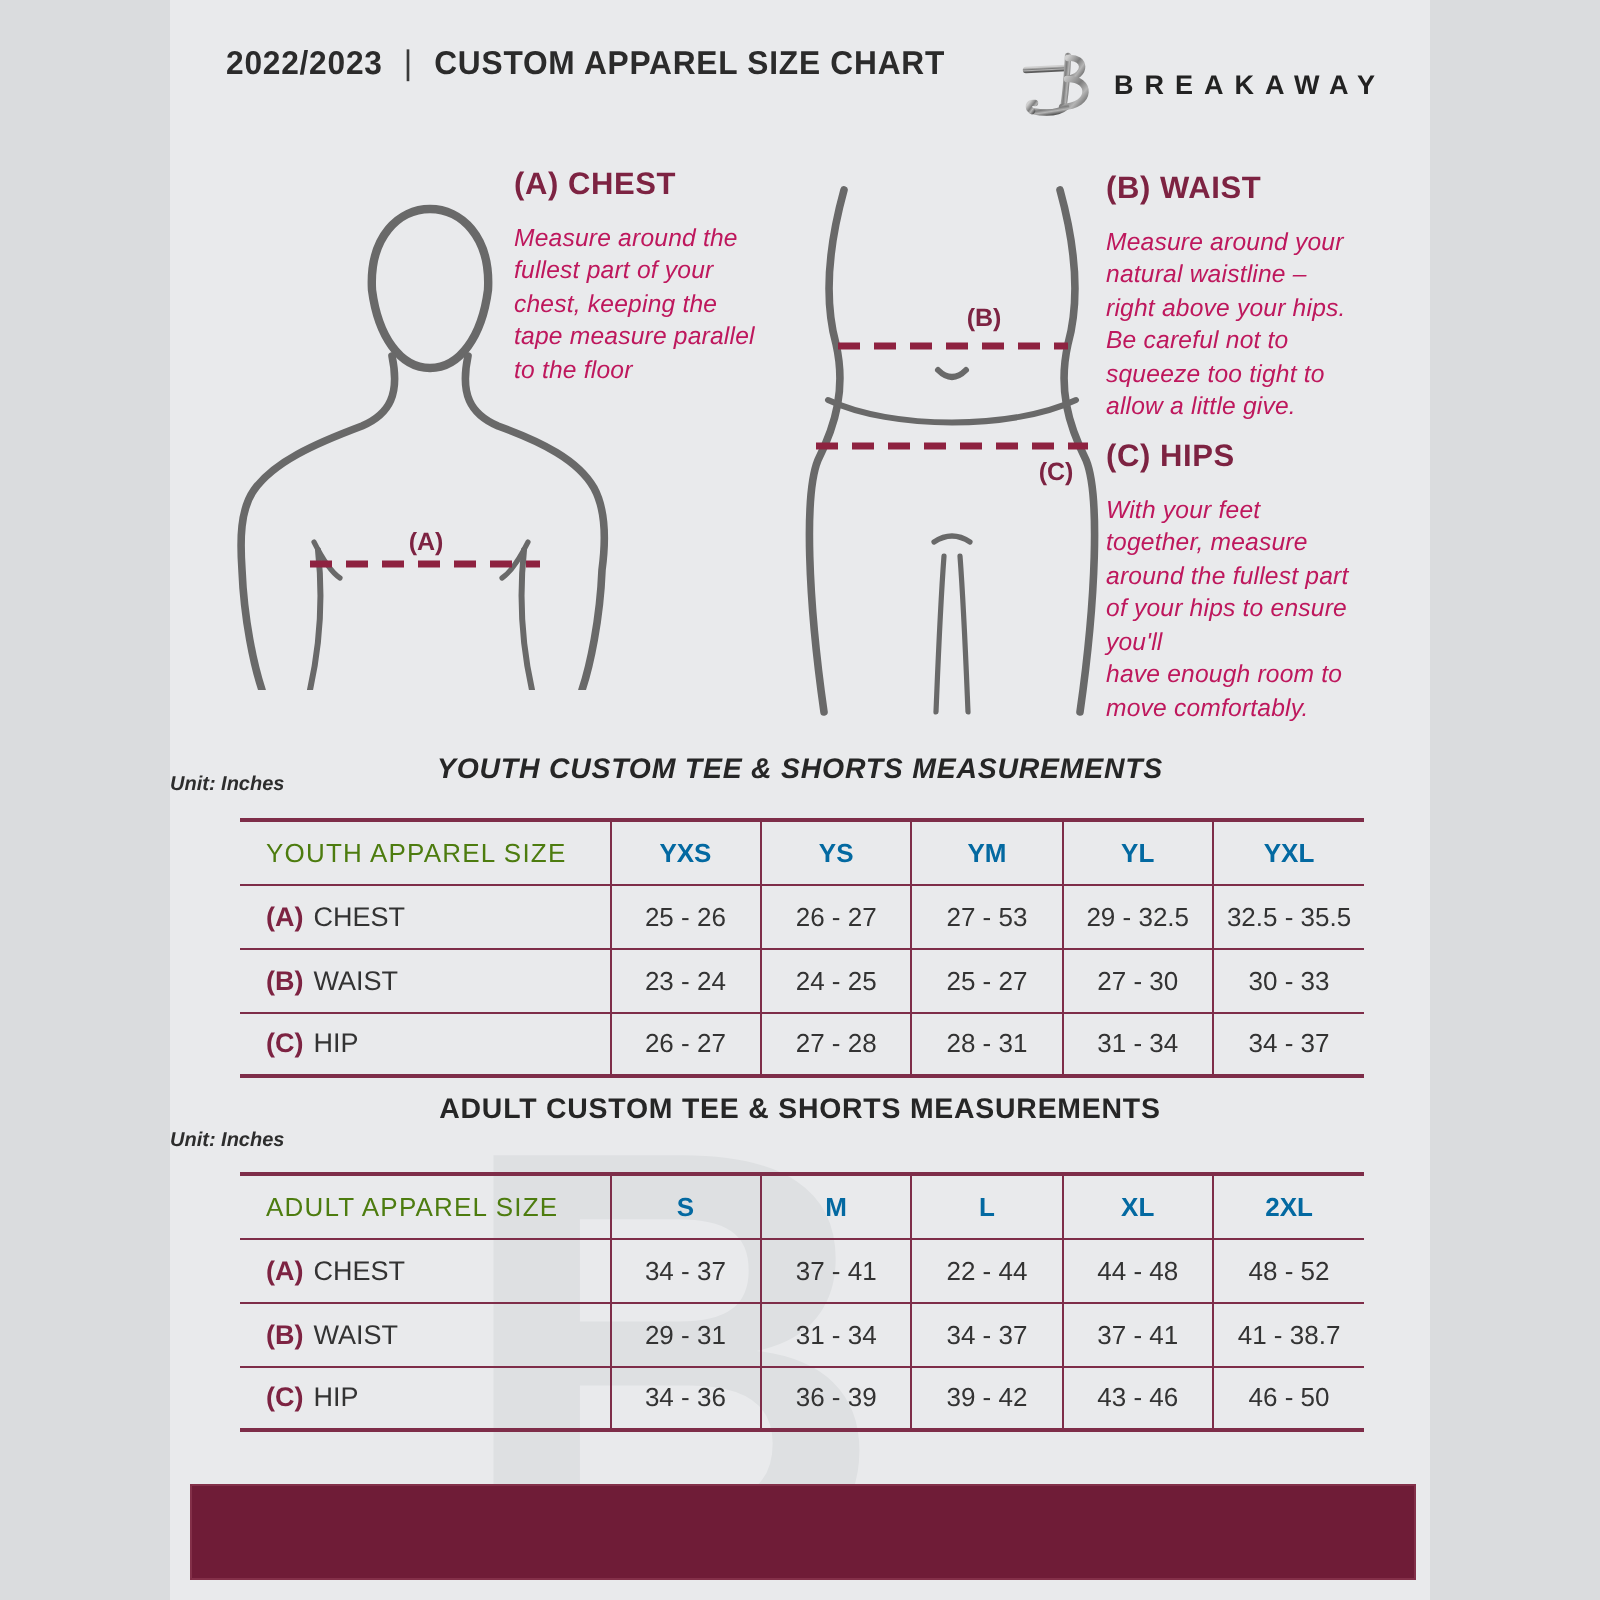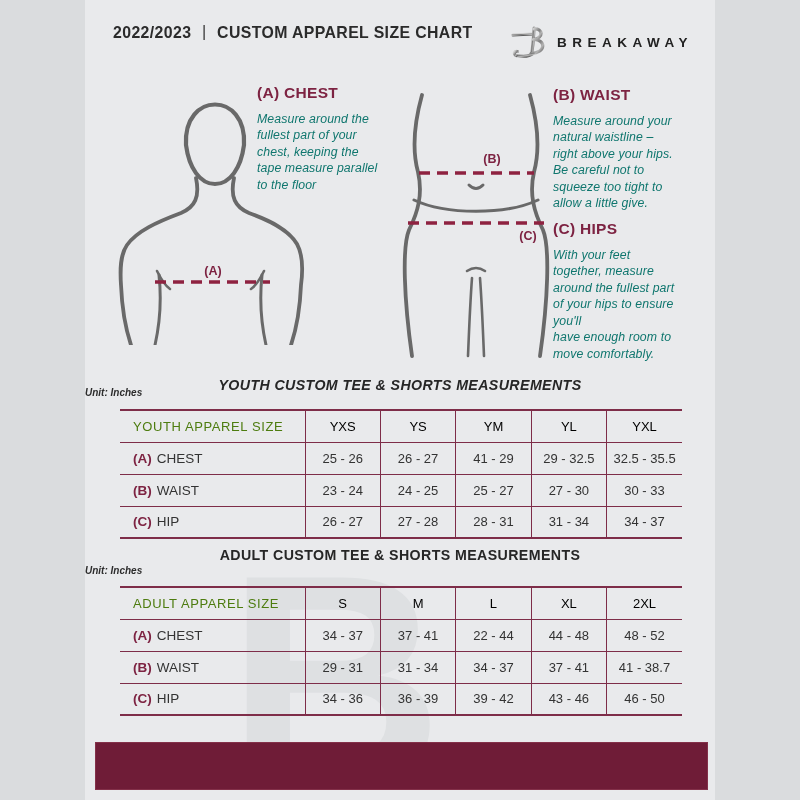--- a/index.html
+++ b/index.html
@@ -41,21 +41,21 @@
     font-weight:bold; font-size:13.5px; letter-spacing:5.5px; color:#222;
     white-space:nowrap;
   }
   
   .guide{position:absolute; z-index:2;}
   .guide h3{
     color:var(--maroon); font-size:15.5px; font-weight:800; letter-spacing:.3px;
     margin-bottom:9px;
   }
   .guide p{
-    color:#0f766e; font-size:12.3px; line-height:1.34; font-style:italic;
+    color:#be185d; font-size:12.3px; line-height:1.34; font-style:italic;
     white-space:pre-line; letter-spacing:.1px;
   }
   .guide-a{left:172px; top:84px; width:168px;}
   .guide-b{left:468px; top:86px; width:158px;}
   .guide-c{left:468px; top:220px; width:170px;}
   .fig{position:absolute; z-index:1;}
   .fig-upper{left:22px; top:75px;}
   .fig-lower{left:306px; top:90px;}
   
   .sec-title{
@@ -73,21 +73,21 @@
   .yt-table{top:409px;} .at-table{top:586px;}
   table{width:100%; border-collapse:collapse; table-layout:fixed;
         border-top:2px solid var(--maroon-line); border-bottom:2px solid var(--maroon-line);}
   tr{border-top:1.5px solid var(--maroon-line);}
   thead tr{border-top:none;}
   th,td{
     height:32px; text-align:center; vertical-align:middle;
     border-left:1.5px solid var(--maroon-line);
     font-size:13px; color:var(--cell-ink); font-weight:normal;
   }
-  th{font-weight:normal; color:#000000;}
+  th{font-weight:bold; color:#0369a1;}
   th.c0,td.c0{border-left:none; text-align:left; padding-left:13px;}
   th.c0{font-weight:normal; letter-spacing:.6px; font-size:13px; color:#4d7c0f;}
   td.c0{font-size:13.5px;}
   td.c0 .pfx{color:var(--maroon); font-weight:800; margin-right:5px;}
   
   .watermark{
     position:absolute; left:40px; top:530px; width:420px; height:300px;
     font-size:300px; font-weight:bold; color:#dee0e2; z-index:0;
     line-height:1; text-align:center; user-select:none;
   }
@@ -215,21 +215,21 @@
           <th>YM</th>
           <th>YL</th>
           <th>YXL</th>
         </tr>
       </thead>
       <tbody>
         <tr>
           <td class="c0"><span class="pfx">(A)</span><span>CHEST</span></td>
           <td>25 - 26</td>
           <td>26 - 27</td>
-          <td>41 - 29</td>
+          <td>27 - 53</td>
           <td>29 - 32.5</td>
           <td>32.5 - 35.5</td>
         </tr>
         <tr>
           <td class="c0"><span class="pfx">(B)</span><span>WAIST</span></td>
           <td>23 - 24</td>
           <td>24 - 25</td>
           <td>25 - 27</td>
           <td>27 - 30</td>
           <td>30 - 33</td>

